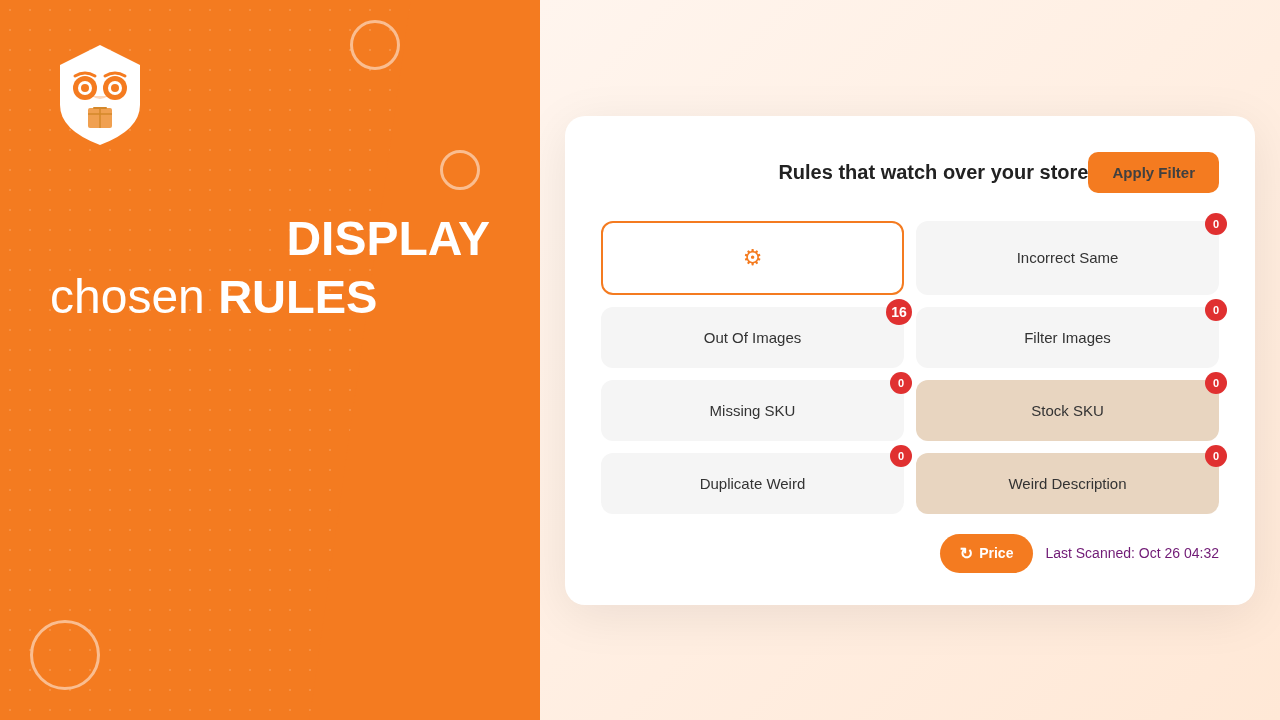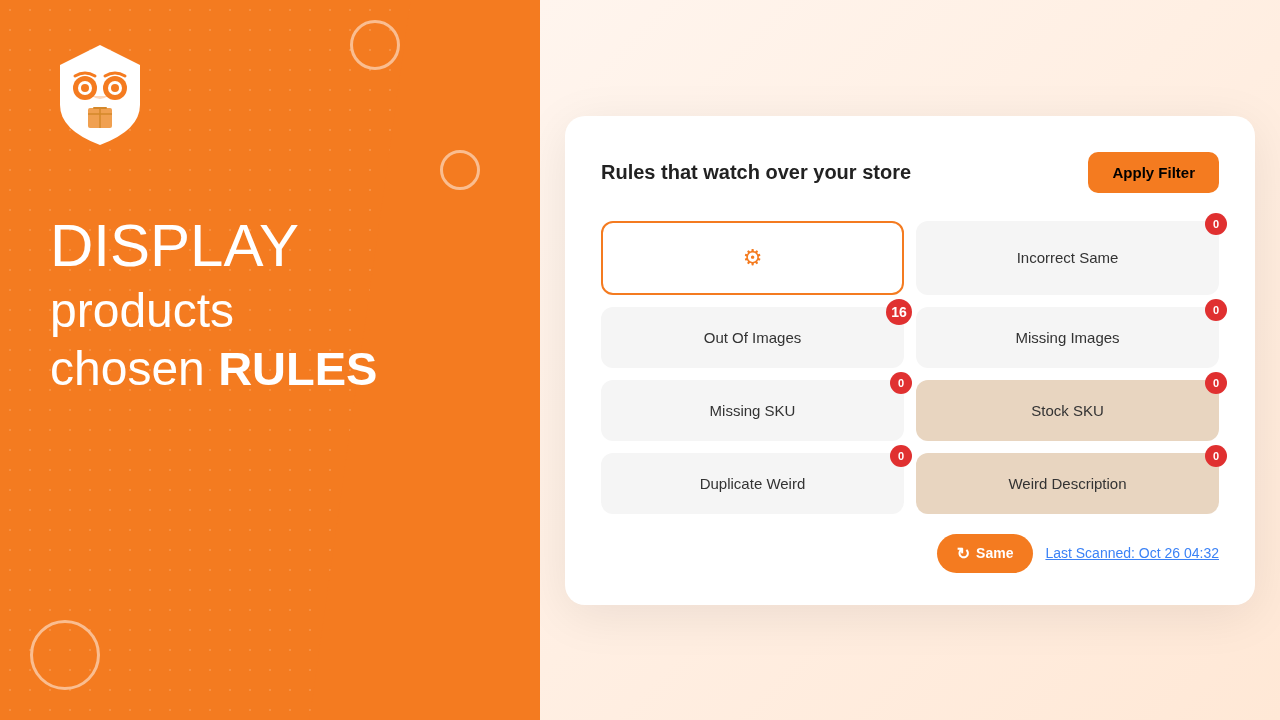--- a/index.html
+++ b/index.html
@@ -62,23 +62,24 @@
       height: 110px;
     }
 
     
     .hero-text {
       color: white;
       line-height: 1.2;
     }
 
     .hero-text .display-word {
-      font-size: 60px;
-      font-weight: 400;
+      font-size: 48px;
+      font-weight: 700;
       display: block;
+      text-align: right;
     }
 
     .hero-text .normal-text {
       font-size: 48px;
       font-weight: 400;
       display: block;
     }
 
     .hero-text .bold-word {
       font-size: 47px;
@@ -134,33 +135,33 @@
       background: white;
       border-radius: 20px;
       padding: 36px 36px 32px;
       width: 690px;
       box-shadow: 0 10px 50px rgba(0,0,0,0.08);
     }
 
     .card-header {
       display: flex;
       align-items: center;
-      justify-content: space-between;
+      justify-content: flex-end;
       margin-bottom: 28px;
     }
 
     .card-title {
       font-size: 20px;
       font-weight: 700;
       color: #222;
     }
 
     .apply-filter-btn {
       background: #F47B20;
-      color: #000000;
+      color: #404040;
       border: none;
       border-radius: 10px;
       padding: 12px 24px;
       font-size: 15px;
       font-weight: 600;
       cursor: pointer;
     }
 
     .rules-grid {
       display: grid;
@@ -239,22 +240,21 @@
       align-items: center;
       gap: 6px;
     }
 
     .scan-icon {
       font-size: 16px;
     }
 
     .last-scanned {
       font-size: 14px;
-      color: #3b82f6;
-      text-decoration: underline;
+      color: #701a75;
     }
   </style>
 </head>
 <body>
 
 <div class="left-panel">
   <div class="dot-pattern"></div>
 
   <div class="circle-top"></div>
   <div class="circle-mid"></div>
@@ -282,23 +282,20 @@
         <rect x="38" y="68" width="24" height="20" rx="2" fill="#F0A050"></rect>
         <path d="M38 74 L62 74" stroke="#D4882A" stroke-width="1.5"></path>
         <path d="M50 68 L50 88" stroke="#D4882A" stroke-width="1.5"></path>
         <path d="M44 68 L56 68" stroke="#D4882A" stroke-width="2" stroke-linecap="round"></path>
       </svg>
     </div>
 
     <div class="hero-text">
       <span class="display-word">DISPLAY</span>
       <span class="normal-text">
-        <span>products</span>
-      </span>
-      <span class="normal-text">
         <span>chosen </span><span class="bold-word">RULES</span>
       </span>
     </div>
   </div>
 </div>
 
 <div class="right-panel">
   <div class="card">
 
     <div class="card-header">
@@ -316,21 +313,21 @@
         <span>Incorrect Same</span>
         <span class="badge">0</span>
       </button>
 
       <button class="rule-btn">
         <span>Out Of Images</span>
         <span class="badge badge-large">16</span>
       </button>
 
       <button class="rule-btn">
-        <span>Missing Images</span>
+        <span>Filter Images</span>
         <span class="badge">0</span>
       </button>
 
       <button class="rule-btn">
         <span>Missing SKU</span>
         <span class="badge">0</span>
       </button>
 
       <button class="rule-btn beige">
         <span>Stock SKU</span>
@@ -345,19 +342,19 @@
       <button class="rule-btn beige">
         <span>Weird Description</span>
         <span class="badge">0</span>
       </button>
 
     </div>
 
     <div class="card-footer">
       <button class="scan-btn">
         <span class="scan-icon">↻</span>
-        <span>Same</span>
+        <span>Price</span>
       </button>
       <span class="last-scanned">Last Scanned: Oct 26 04:32</span>
     </div>
 
   </div>
 </div>
 
 </body></html>

